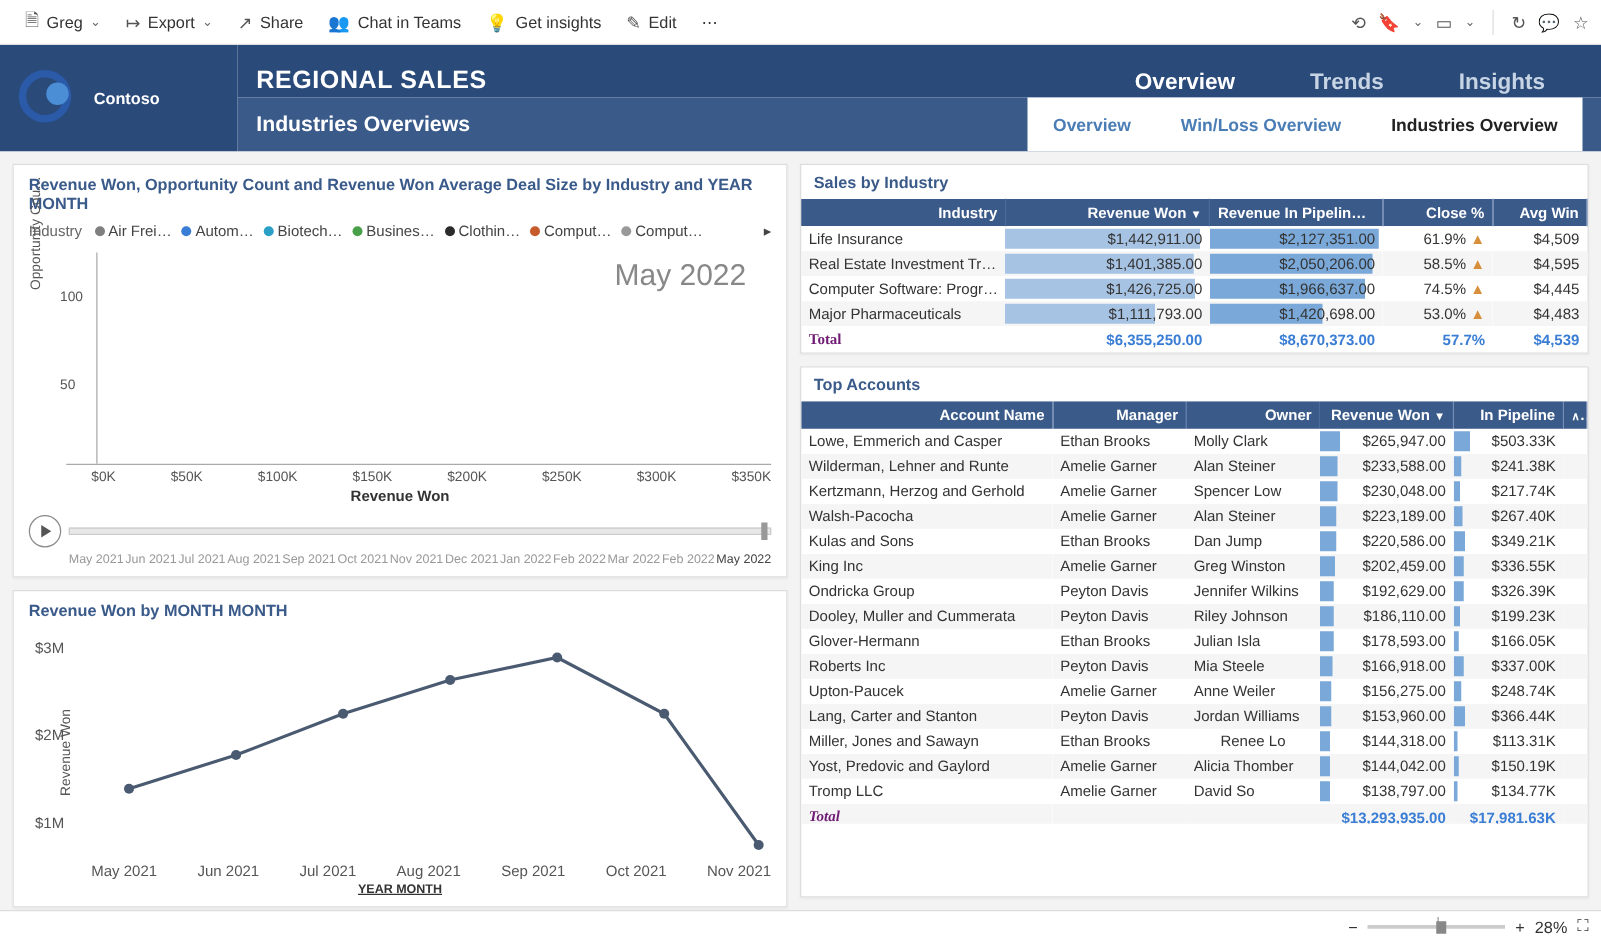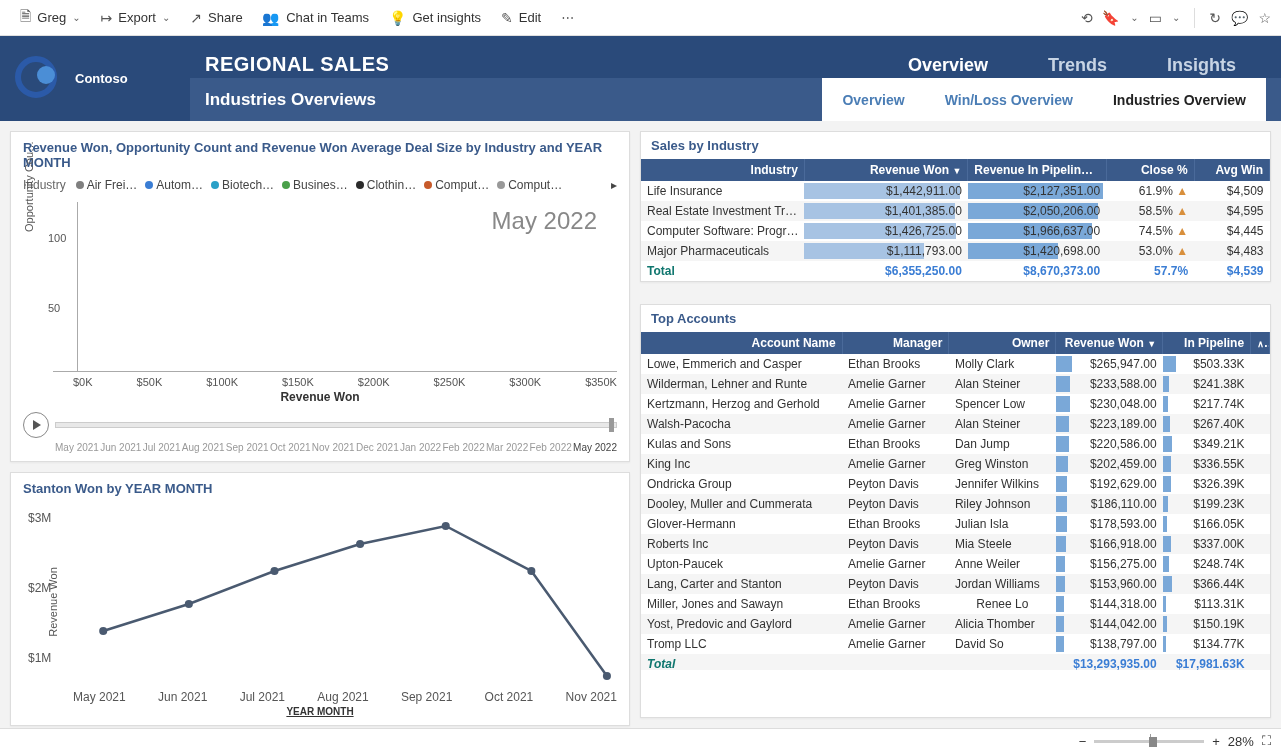--- a/index.html
+++ b/index.html
@@ -25,21 +25,21 @@
 .nav-tabs-top { margin-left: auto; display: flex; gap: 60px; color: #c7d4e4; font-size: 18px; font-weight: 600; padding-right: 30px; }
 .nav-tabs-top .active { color: #fff; }
 .title-row2 { background: #3a5a8a; height: 43px; display: flex; align-items: center; padding: 0 15px; }
 .title-sub { color: #fff; font-size: 17px; font-weight: 600; }
 .sub-tabs { margin-left: auto; background: #fff; height: 43px; display: flex; align-items: center; padding: 0 20px; gap: 40px; font-size: 14px; font-weight: 700; color: #4a7db5; }
 .sub-tabs .sub-active { color: #222; }
 
 
 .main { display: flex; gap: 10px; padding: 10px; height: 607px; }
 .left { width: 620px; display: flex; flex-direction: column; gap: 10px; }
-.right { flex: 1; display: flex; flex-direction: column; gap: 22px; }
+.right { flex: 1; display: flex; flex-direction: column; gap: 10px; }
 .card { background: #fff; border: 1px solid #ddd; box-shadow: 0 1px 2px rgba(0,0,0,0.05); padding: 8px 12px; }
 
 
 .chart1 { height: 340px; }
 .chart-title { color: #3a5a8a; font-size: 13px; font-weight: 600; margin-bottom: 8px; }
 .legend-row { display: flex; gap: 10px; align-items: center; font-size: 12px; color: #444; margin-bottom: 4px; }
 .legend-row .leg-label { color: #666; }
 .dot { width: 8px; height: 8px; border-radius: 50%; display: inline-block; margin-right: 3px; }
 .chart-area { position: relative; height: 170px; margin-left: 30px; margin-top: 10px; border-bottom: 1px solid #aaa; }
 .chart-area .watermark { position: absolute; right: 20px; top: 5px; color: #888; font-size: 24px; }
@@ -72,21 +72,21 @@
 td { padding: 3px 6px; text-align: right; white-space: nowrap; overflow: hidden; text-overflow: ellipsis; }
 td:first-child { text-align: left; }
 tbody tr:nth-child(even) { background: #f5f5f5; }
 .bar-cell { position: relative; }
 .bar-fill { position: absolute; left: 0; top: 2px; bottom: 2px; background: #a7c3e3; z-index: 0; }
 .bar-text { position: relative; z-index: 1; }
 .arrow-up { color: #d88f3c; }
 .diamond { color: #d86f2c; }
 .total-row { font-weight: 700; }
 .total-row td { color: #3a7dd4; }
-.total-row td:first-child { color: #0f766e; }
+.total-row td:first-child { color: #701a75; font-family: Liberation Serif, serif; }
 .scroll-wrap { max-height: 338px; overflow: hidden; position: relative; }
 
 
 .footer { height: 25px; background: #fff; border-top: 1px solid #ddd; display: flex; align-items: center; justify-content: flex-end; padding-right: 10px; gap: 8px; position: absolute; bottom: 0; left: 0; right: 0; }
 .zoom-slider { width: 110px; height: 3px; background: #ccc; position: relative; }
 .zoom-slider::before { content: "|"; position: absolute; left: 55px; top: -7px; color: #888; font-size: 10px; }
 .zoom-slider .zthumb { position: absolute; left: 55px; top: -3px; width: 8px; height: 10px; background: #888; }
 </style>
 </head>
 <body>
@@ -207,21 +207,21 @@
           <span>Dec 2021</span>
           <span>Jan 2022</span>
           <span>Feb 2022</span>
           <span>Mar 2022</span>
           <span>Feb 2022</span>
           <span class="last">May 2022</span>
         </div>
     </div>
 
     <div class="card chart2">
-      <div class="chart-title">Stanton Won by YEAR MONTH</div>
+      <div class="chart-title">Revenue Won by MONTH MONTH</div>
       <div style="position:relative">
         <div style="position:absolute;left:-5px;top:90px;transform:rotate(-90deg);font-size:11px;color:#555">Revenue Won</div>
         <div class="line-chart-area">
           <div class="ytick2" style="top:5px">$3M</div>
           <div class="ytick2" style="top:75px">$2M</div>
           <div class="ytick2" style="top:145px">$1M</div>
           <svg viewBox="0 0 540 180" preserveAspectRatio="none">
             <polyline points="30,125 115,98 200,65 285,38 370,20 455,65 530,170" fill="none" stroke="#4a5a70" stroke-width="2.5"></polyline>
             <circle cx="30" cy="125" r="4" fill="#4a5a70"></circle>
               <circle cx="115" cy="98" r="4" fill="#4a5a70"></circle>

